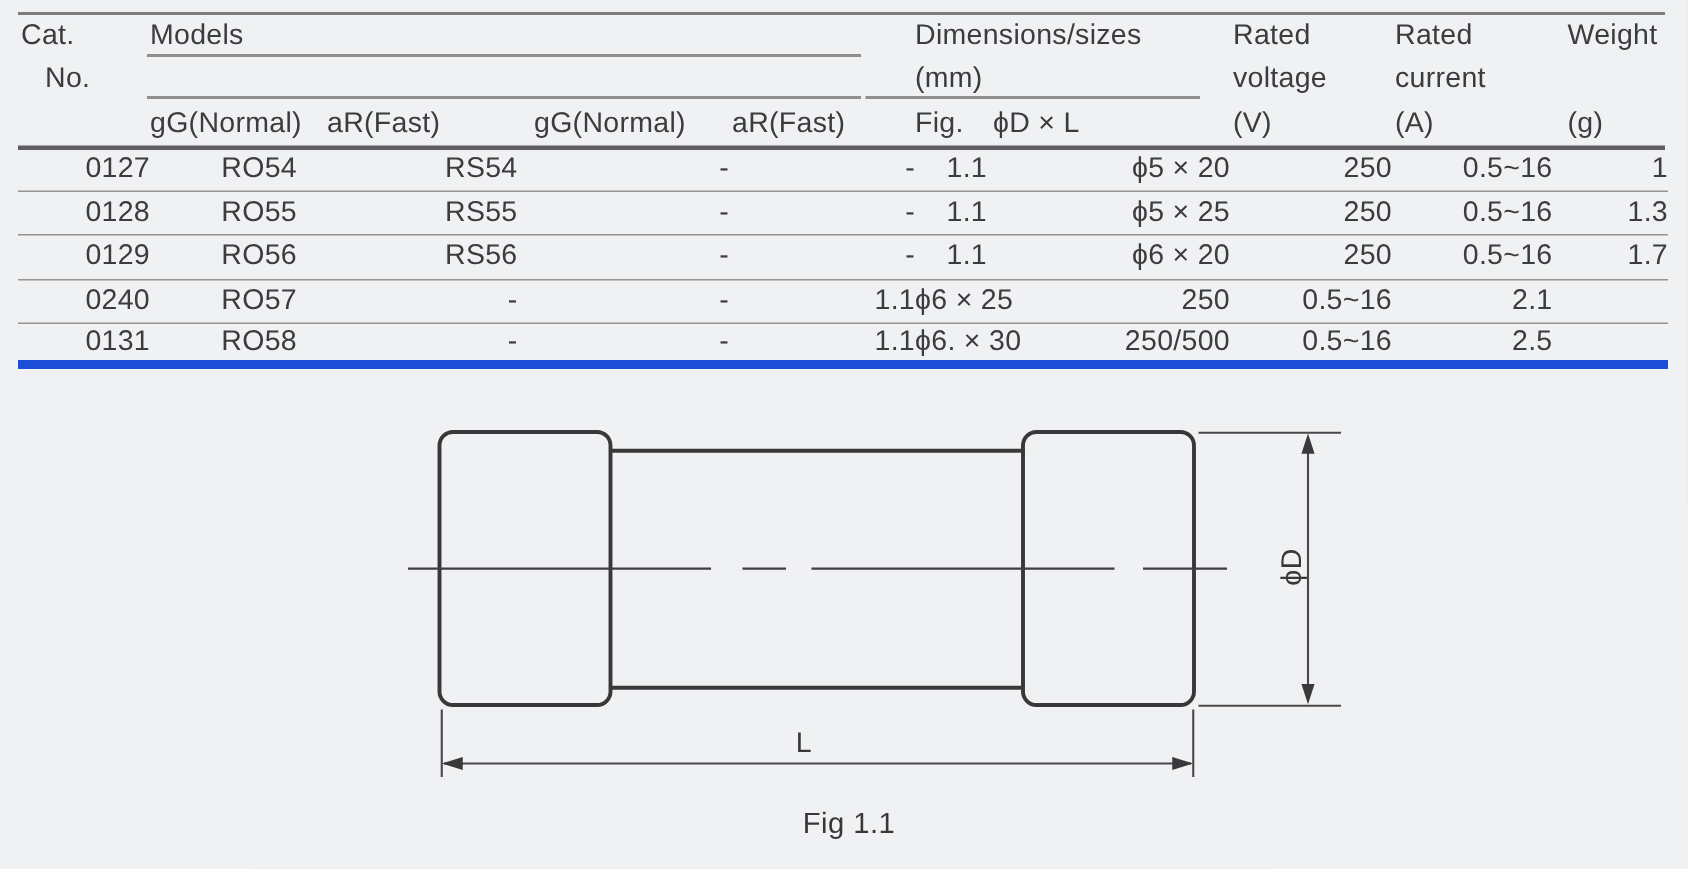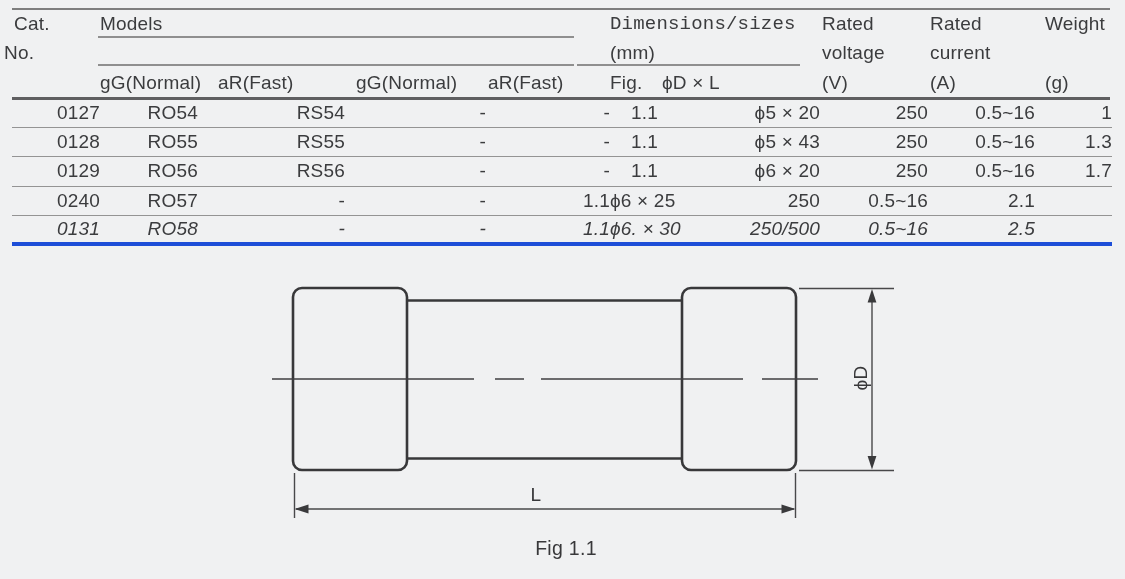--- a/index.html
+++ b/index.html
@@ -19,21 +19,21 @@
   .line-headbot{left:12px;top:97px;width:1098px;height:2.5px;background:#5f5f61;}
   
   .rows{position:absolute;left:12px;top:99.5px;width:1100px;}
   .trow{
     display:grid;box-sizing:border-box;
     grid-template-columns:88px 98px 147px 141px 124px 48px 162px 108px 107px 77px;
     height:29.5px;border-bottom:1.5px solid #949494;
     align-items:center;
   }
   .trow:first-child{height:28px;}
-  .trow:last-child{border-bottom:4px solid #1d4ed8;font-style:italic;}
+  .trow:last-child{border-bottom:6px solid #1d4ed8;}
   .trow span{display:block;text-align:right;}
   .trow span:nth-child(1){padding-left:2px;}
   .trow span:nth-child(2){padding-left:4px;}
   .trow span:nth-child(7){padding-left:10px;}
   .trow span:nth-child(10){padding-left:3px;}
   
   .h{position:absolute;line-height:24px;}
   
   svg.diagram{position:absolute;left:0;top:0;pointer-events:none;}
   svg text{font-family:"Liberation Sans",sans-serif;fill:#38383a;letter-spacing:.3px;}
@@ -45,27 +45,27 @@
 
   <div class="abs" style="left:0;top:0;width:1125px;height:250px;">
 
     <div class="hline line-top"></div>
     <div class="hline line-models"></div>
     <div class="hline line-cross"></div>
     <div class="hline line-dims"></div>
     <div class="hline line-headbot"></div>
 
     <div class="h" style="left:14px;top:12px;">Cat.</div>
-    <div class="h" style="left:4px;top:41px;text-align:right;">No.</div>
+    <div class="h" style="left:30px;top:41px;text-align:right;">No.</div>
     <div class="h" style="left:100px;top:12px;">Models</div>
     <div class="h" style="left:100px;top:71px;">gG(Normal)</div>
     <div class="h" style="left:218px;top:71px;">aR(Fast)</div>
     <div class="h" style="left:356px;top:71px;">gG(Normal)</div>
     <div class="h" style="left:488px;top:71px;">aR(Fast)</div>
-    <div class="h" style="left:610px;top:12px;font-family:Liberation Mono, monospace;">Dimensions/sizes</div>
+    <div class="h" style="left:610px;top:12px;">Dimensions/sizes</div>
     <div class="h" style="left:610px;top:41px;">(mm)</div>
     <div class="h" style="left:610px;top:71px;">Fig.</div>
     <div class="h" style="left:662px;top:71px;">ϕD × L</div>
     <div class="h" style="left:822px;top:12px;">Rated</div>
     <div class="h" style="left:822px;top:41px;">voltage</div>
     <div class="h" style="left:822px;top:71px;">(V)</div>
     <div class="h" style="left:930px;top:12px;">Rated</div>
     <div class="h" style="left:930px;top:41px;">current</div>
     <div class="h" style="left:930px;top:71px;">(A)</div>
     <div class="h" style="left:1045px;top:12px;text-align:right;">Weight</div>
@@ -84,21 +84,21 @@
         <span>0.5~16</span>
         <span>1</span>
       </div>
       <div class="trow">
         <span>0128</span>
         <span>RO55</span>
         <span>RS55</span>
         <span>-</span>
         <span>-</span>
         <span>1.1</span>
-        <span>ϕ5 × 43</span>
+        <span>ϕ5 × 25</span>
         <span>250</span>
         <span>0.5~16</span>
         <span>1.3</span>
       </div>
       <div class="trow">
         <span>0129</span>
         <span>RO56</span>
         <span>RS56</span>
         <span>-</span>
         <span>-</span>

